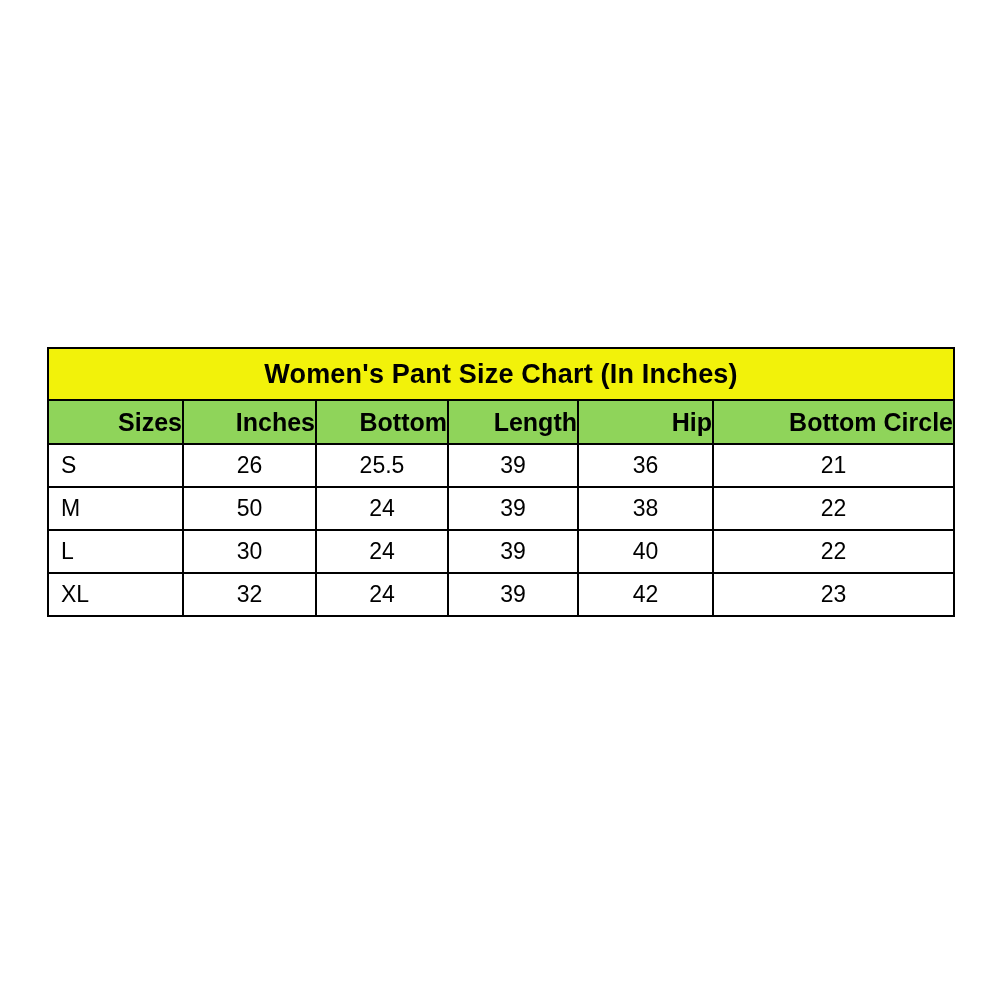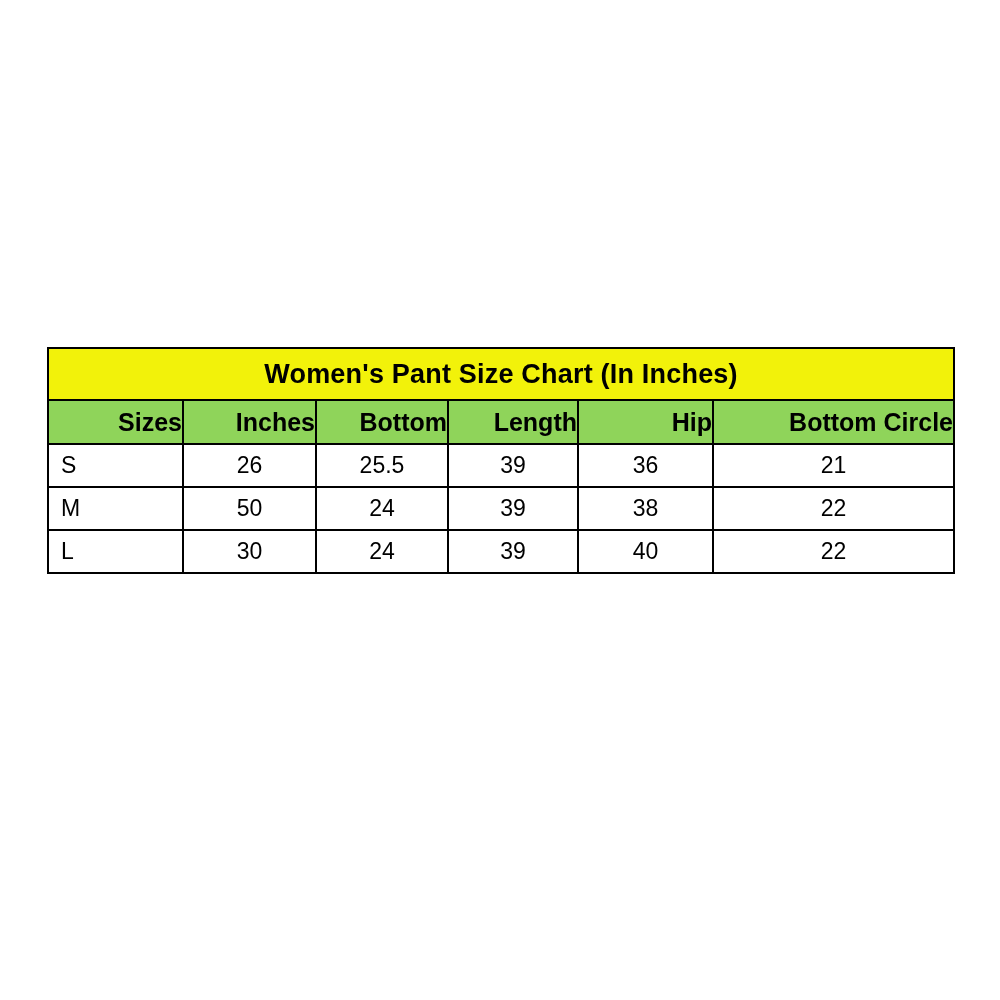--- a/index.html
+++ b/index.html
@@ -116,15 +116,23 @@
         <td class="body-cell">22</td>
       </tr>
       <tr>
         <td class="body-cell size-label">L</td>
         <td class="body-cell">30</td>
         <td class="body-cell">24</td>
         <td class="body-cell">39</td>
         <td class="body-cell">40</td>
         <td class="body-cell">22</td>
       </tr>
+      <tr>
+        <td class="body-cell size-label">XL</td>
+        <td class="body-cell">32</td>
+        <td class="body-cell">24</td>
+        <td class="body-cell">39</td>
+        <td class="body-cell">42</td>
+        <td class="body-cell">23</td>
+      </tr>
     </tbody>
   </table>
 </div>
 
 </body></html>

